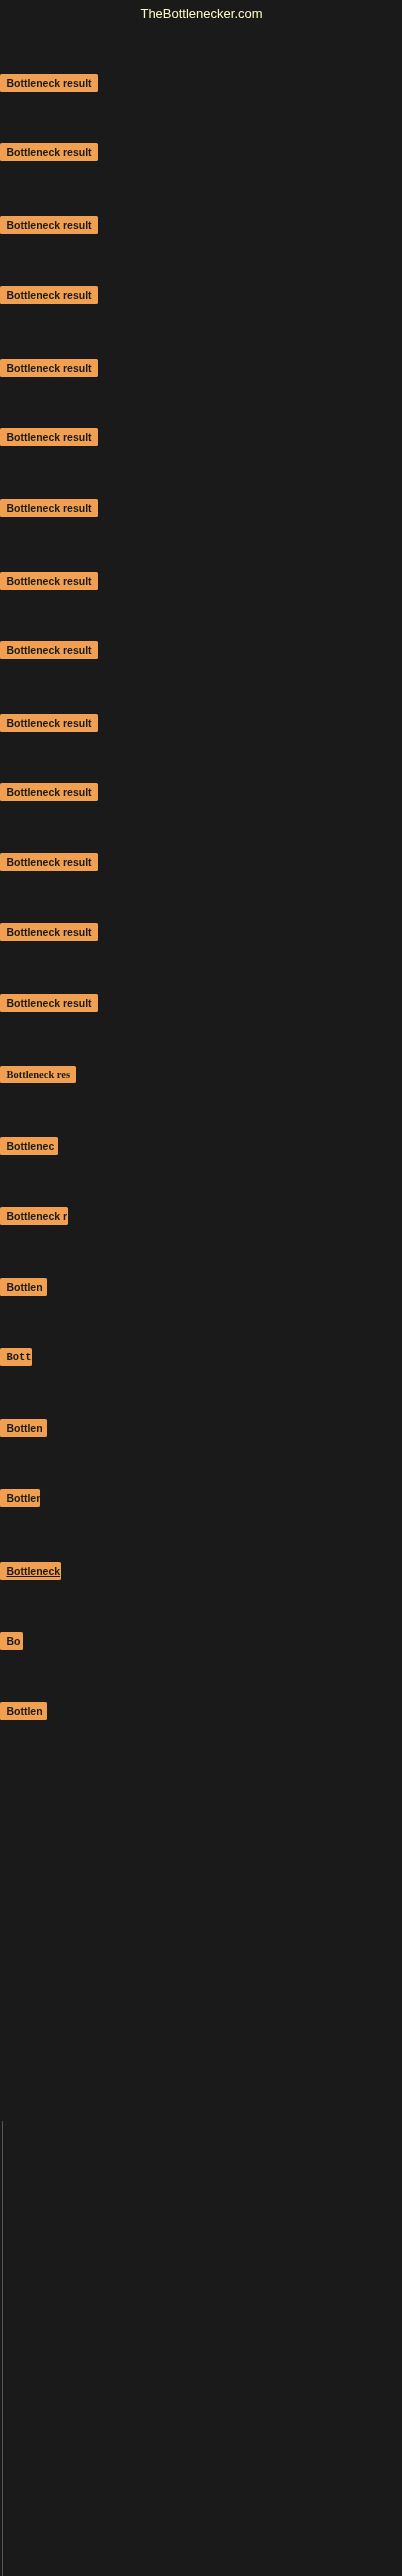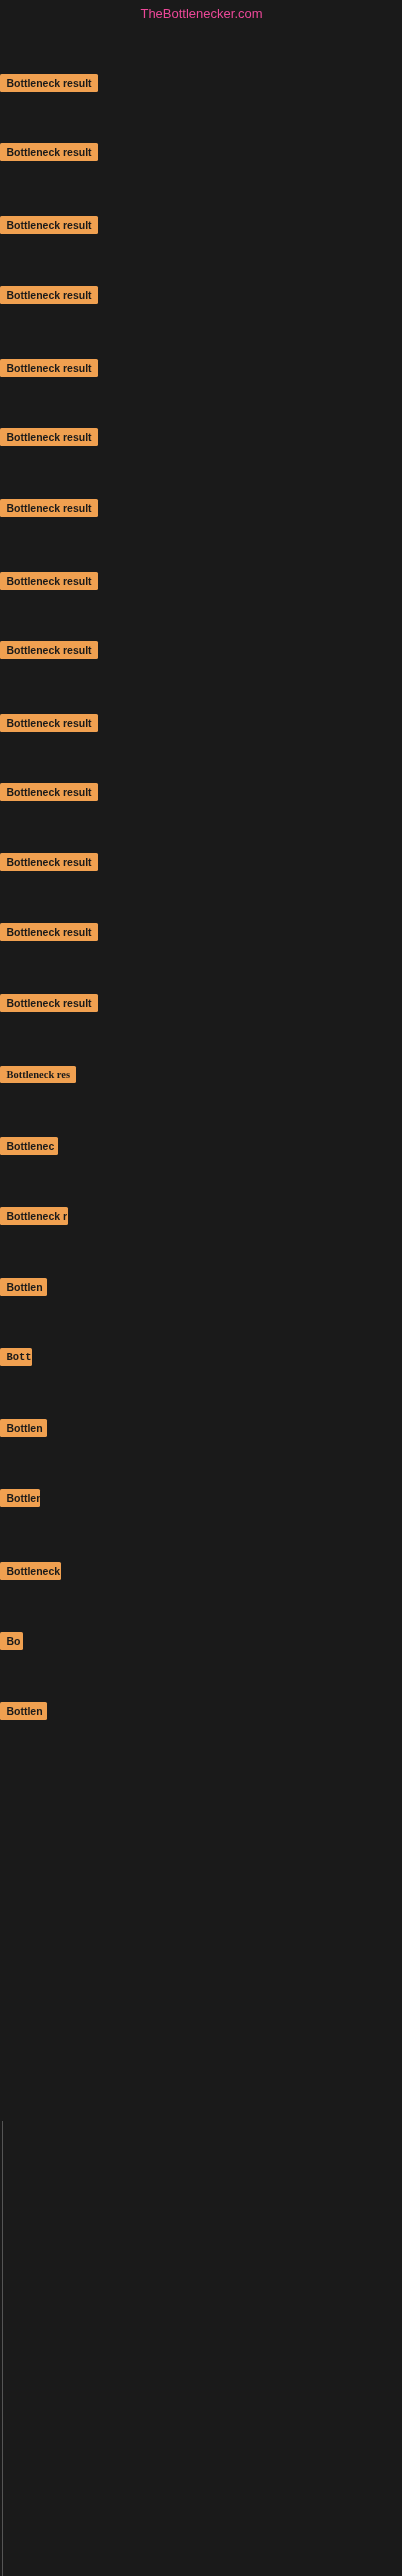--- a/index.html
+++ b/index.html
@@ -11,21 +11,21 @@
     body {
       width: 403px;
       min-height: 2576px;
       background-color: #1a1a1a;
       font-family: Arial, sans-serif;
       position: relative;
     }
 
     .site-title {
       text-align: center;
-      color: #ec4899;
+      color: #fef9c3;
       font-size: 13px;
       padding: 6.4px 0;
       font-weight: normal;
     }
 
     .bottleneck-item {
       position: absolute;
       left: 0;
     }
 
@@ -68,18 +68,18 @@
     <div class="bottleneck-item" style="top: 825px; left: 0px;"><div class="bottleneck-badge" style="max-width: 103px;">Bottleneck result</div></div>
     <div class="bottleneck-item" style="top: 895px; left: 0px;"><div class="bottleneck-badge" style="max-width: 103px;">Bottleneck result</div></div>
     <div class="bottleneck-item" style="top: 966px; left: 0px;"><div class="bottleneck-badge" style="max-width: 103px;">Bottleneck result</div></div>
     <div class="bottleneck-item" style="top: 1038px; left: 0px; font-family: Liberation Serif, serif;"><div class="bottleneck-badge" style="max-width: 85px;">Bottleneck res</div></div>
     <div class="bottleneck-item" style="top: 1109px; left: 0px;"><div class="bottleneck-badge" style="max-width: 58px;">Bottlenec</div></div>
     <div class="bottleneck-item" style="top: 1179px; left: 0px;"><div class="bottleneck-badge" style="max-width: 68px;">Bottleneck r</div></div>
     <div class="bottleneck-item" style="top: 1250px; left: 0px;"><div class="bottleneck-badge" style="max-width: 47px;">Bottlen</div></div>
     <div class="bottleneck-item" style="top: 1320px; left: 0px;"><div class="bottleneck-badge" style="max-width: 32px; font-family: Liberation Mono, monospace;">Bott</div></div>
     <div class="bottleneck-item" style="top: 1391px; left: 0px;"><div class="bottleneck-badge" style="max-width: 47px;">Bottlen</div></div>
     <div class="bottleneck-item" style="top: 1461px; left: 0px;"><div class="bottleneck-badge" style="max-width: 40px;">Bottlen</div></div>
-    <div class="bottleneck-item" style="top: 1534px; left: 0px;"><div class="bottleneck-badge" style="max-width: 61px;">Bottleneck</div></div>
+    <div class="bottleneck-item" style="top: 1534px; left: 0px;"><div class="bottleneck-badge" style="max-width: 61px; text-decoration: underline;">Bottleneck</div></div>
     <div class="bottleneck-item" style="top: 1604px; left: 0px;"><div class="bottleneck-badge" style="max-width: 22.5px;">Bo</div></div>
     <div class="bottleneck-item" style="top: 1674px; left: 0px;"><div class="bottleneck-badge" style="max-width: 47px;">Bottlen</div></div>
     <div class="vertical-line" style="top: 2093px; height: 467px; background-color: rgb(85, 85, 85);"></div>
   </div>
 
 
 </body></html>

